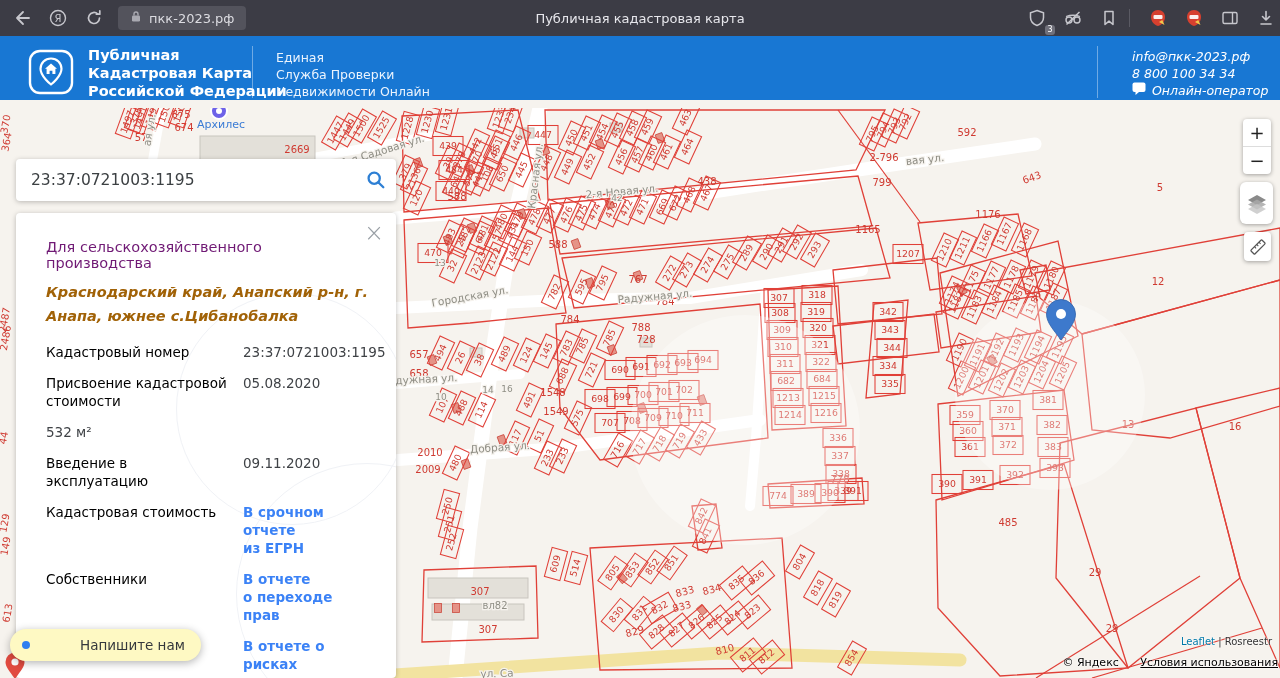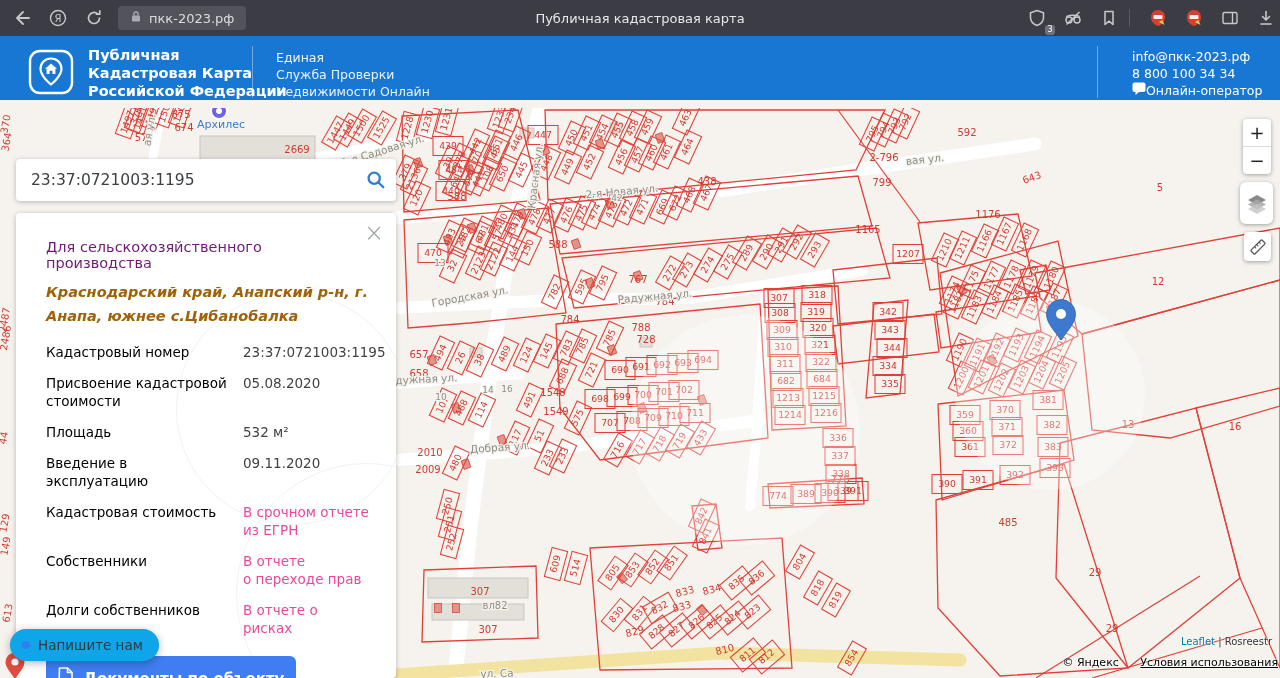--- a/index.html
+++ b/index.html
@@ -14,46 +14,46 @@
   .bright{position:absolute;right:0;top:0;height:36px;display:flex;align-items:center;}
   .bsep{width:1px;height:18px;background:#5a5a63;margin:0 6px;}
   .badge3{position:absolute;right:-4px;bottom:-3px;background:#70707a;color:#fff;font-size:8px;border-radius:3px;padding:0 2.5px;line-height:10px;}
 
   
   .hdr{position:absolute;left:0;top:36px;width:1280px;height:64px;background:#1877d3;color:#fff;}
   .hdr .logo{position:absolute;left:28px;top:13px;}
   .brand{position:absolute;left:88px;top:10px;font-size:14.5px;font-weight:bold;line-height:18px;}
   .hdiv{position:absolute;top:10px;width:1px;height:52px;background:rgba(255,255,255,.38);}
   .tagline{position:absolute;left:276px;top:13px;font-size:12.5px;line-height:17px;color:#eaf3fd;}
-  .hcontact{position:absolute;left:1132px;top:12px;font-size:12.5px;line-height:17px;}
-  .hcontact .oprow{display:flex;align-items:center;}
+  .hcontact{position:absolute;left:1132px;top:12px;font-size:12.5px;line-height:17px;font-style:italic;}
+  .hcontact .oprow{display:flex;align-items:center;gap:6px;}
 
   
   #map-wrap{position:absolute;left:0;top:108px;width:1280px;height:570px;background:#f6f3ee;}
   #map-svg{position:absolute;left:0;top:0;}
   #map-svg text{font-family:"DejaVu Sans",sans-serif;}
 
   
   .searchbox{position:absolute;left:16px;top:159px;width:380px;height:42px;background:#fff;border-radius:4px;box-shadow:0 1px 5px rgba(0,0,0,.25);display:flex;align-items:center;}
   .searchbox input{flex:1;border:none;outline:none;font-size:15.5px;color:#3c4043;padding:0 0 0 15px;font-family:"DejaVu Sans",sans-serif;background:transparent;}
   .searchbox .sic{width:40px;display:flex;align-items:center;justify-content:center;cursor:pointer;}
 
   .panel{position:absolute;left:16px;top:213px;width:380px;height:465px;background:#fff;border-radius:4px;box-shadow:0 1px 5px rgba(0,0,0,.25);overflow:hidden;}
   .panel .wm{position:absolute;border:1px solid #f0f2f6;border-radius:50%;}
   .panel .close{position:absolute;right:12px;top:8px;font-size:24px;font-weight:300;color:#9aa0a6;line-height:24px;cursor:pointer;}
   .pcontent{position:relative;padding:26px 26px 0 30px;}
   .usage{font-size:14.5px;color:#701a75;margin-bottom:9px;}
   .address{font-size:14.5px;font-weight:bold;color:#a16207;line-height:24px;margin-bottom:15px;font-style:italic;}
   .info-row{display:flex;margin-bottom:13px;}
   .row-label{width:197px;flex:0 0 197px;font-size:13.5px;color:#000000;line-height:18px;padding-right:12px;box-sizing:border-box;}
   .row-value{flex:1;font-size:13.5px;color:#3f4246;line-height:18px;white-space:pre-line;}
-  .row-value.link{color:#ec4899;cursor:pointer;}
+  .row-value.link{color:#3b82f6;cursor:pointer;font-weight:bold;}
   .docs-btn{display:flex;align-items:center;justify-content:center;gap:11px;width:250px;height:45px;margin-top:19px;background:#3e7ef2;border:none;border-radius:6px;color:#fff;font-size:15px;font-weight:bold;font-family:"DejaVu Sans",sans-serif;cursor:pointer;}
 
-  .chat-bubble{position:absolute;left:10px;top:629px;height:32px;background:#0ea5e9;border-radius:16px;box-shadow:0 2px 8px rgba(0,0,0,.3);display:flex;align-items:center;padding:0 16px 0 12px;font-size:13.5px;color:#35383c;z-index:30;cursor:pointer;}
+  .chat-bubble{position:absolute;left:10px;top:629px;height:32px;background:#fef9c3;border-radius:16px;box-shadow:0 2px 8px rgba(0,0,0,.3);display:flex;align-items:center;padding:0 16px 0 12px;font-size:13.5px;color:#35383c;z-index:30;cursor:pointer;gap:42px;}
   .chat-bubble .dot{width:8px;height:8px;border-radius:50%;background:#2f7ff0;margin-right:8px;}
   .corner-pin{position:absolute;left:4px;top:652px;z-index:25;}
 
   
   .zoomctl{position:absolute;left:1243px;top:119px;width:28px;background:#fff;border-radius:4px;box-shadow:0 1px 4px rgba(0,0,0,.35);z-index:20;}
   .zoomctl .zb{width:28px;height:27px;display:flex;align-items:center;justify-content:center;font-size:18px;color:#222;cursor:pointer;}
   .zoomctl .zb:first-child{border-bottom:1px solid #ddd;}
   .layersctl{position:absolute;left:1240px;top:182px;width:33px;height:42px;background:#fff;border-radius:6px;box-shadow:0 1px 4px rgba(0,0,0,.35);display:flex;align-items:center;justify-content:center;z-index:20;cursor:pointer;}
   .rulerctl{position:absolute;left:1244px;top:232px;width:27px;height:29px;background:#fff;border-radius:4px;box-shadow:0 1px 4px rgba(0,0,0,.35);display:flex;align-items:center;justify-content:center;z-index:20;cursor:pointer;}
 
@@ -843,21 +843,20 @@
       <div id="panel-rows">
           <div class="info-row">
             <div class="row-label">Кадастровый номер</div>
             <div class="row-value">23:37:0721003:1195</div>
           </div>
           <div class="info-row">
             <div class="row-label">Присвоение кадастровой стоимости</div>
             <div class="row-value">05.08.2020</div>
           </div>
           <div class="info-row">
-            <div class="row-label">Площадь</div>
             <div class="row-value">532 м²</div>
           </div>
           <div class="info-row">
             <div class="row-label">Введение в эксплуатацию</div>
             <div class="row-value">09.11.2020</div>
           </div>
           <div class="info-row">
             <div class="row-label">Кадастровая стоимость</div>
             <div class="row-value link">В срочном отчете
 из ЕГРН</div>

